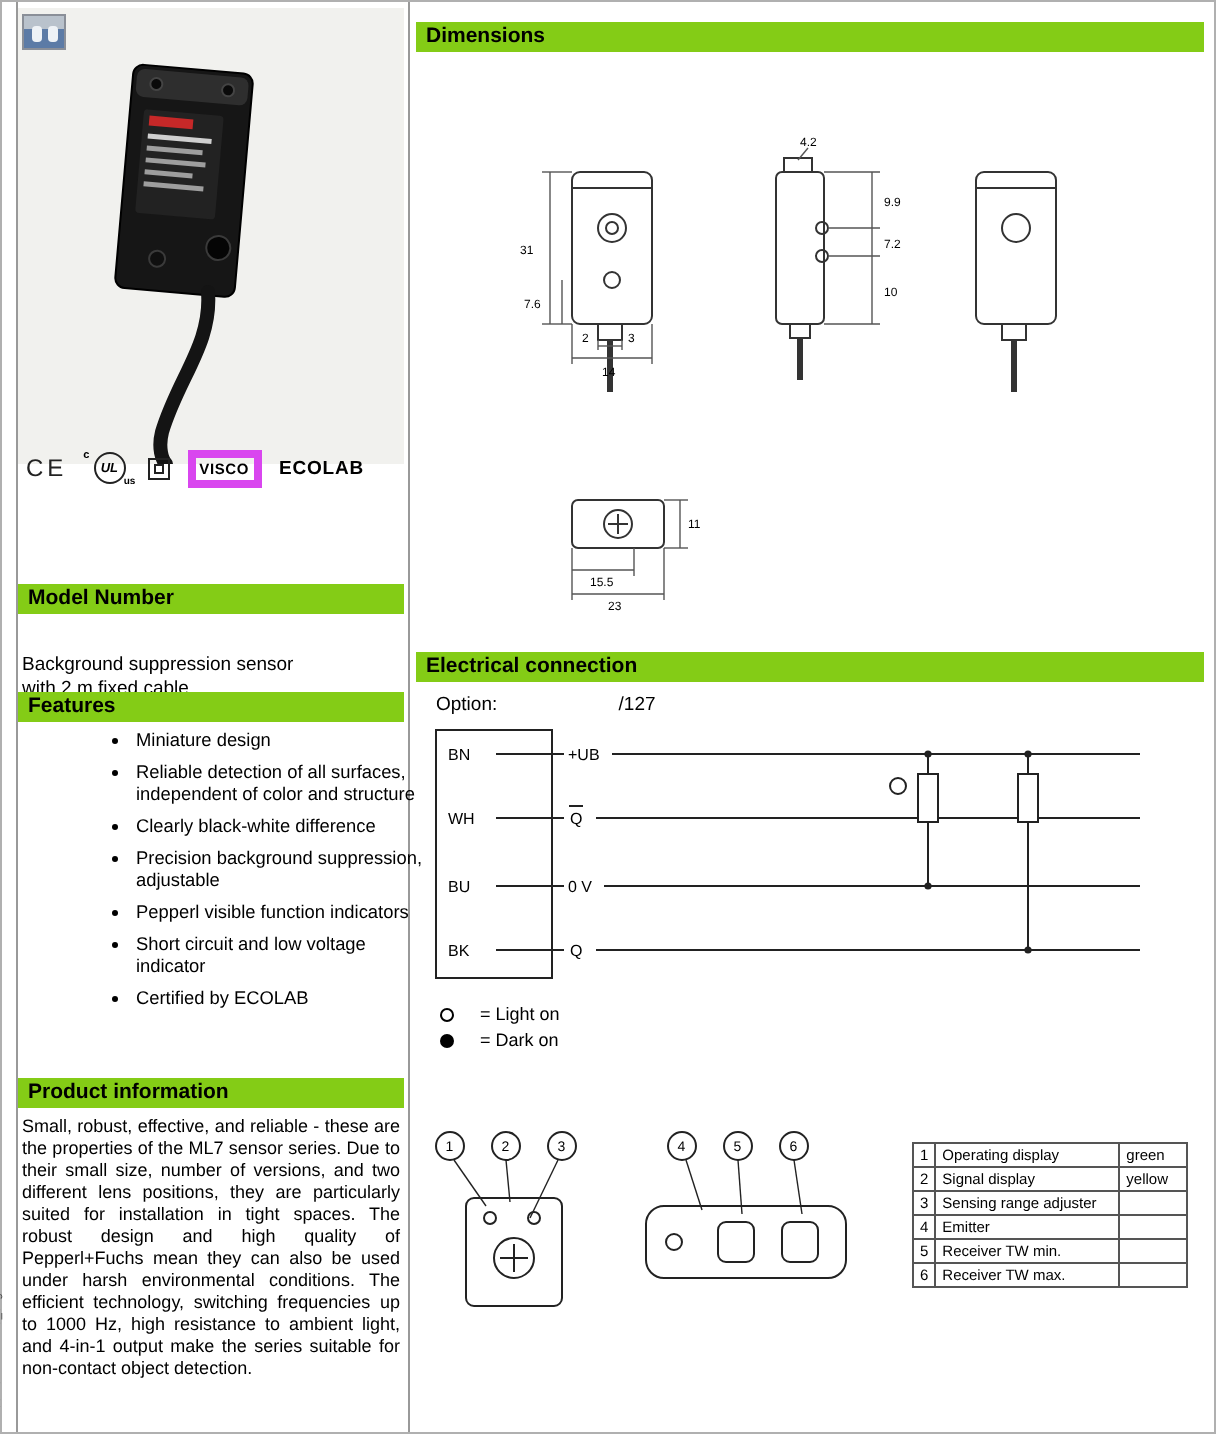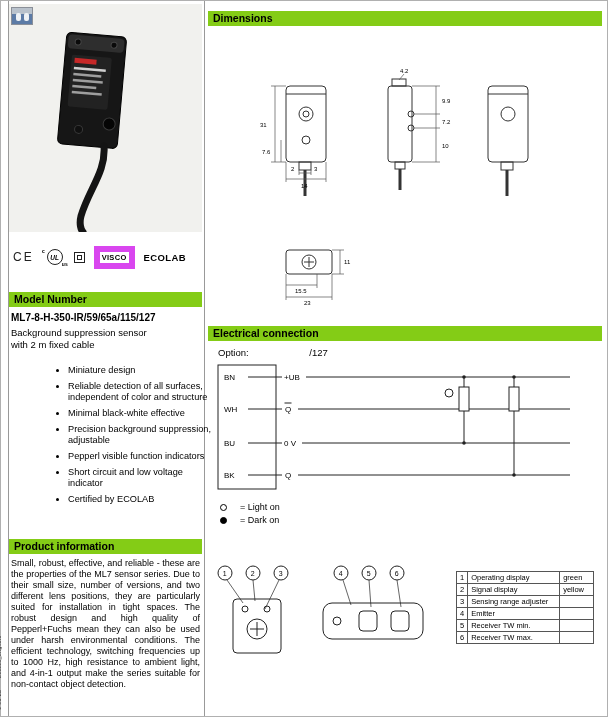--- a/index.html
+++ b/index.html
@@ -24,30 +24,30 @@
 
   
   .photo{position:absolute;left:8px;top:3px;width:193px;height:228px;background:#f1f1ee;}
   .corner-icon{
     position:absolute;left:10px;top:6px;width:22px;height:18px;border:1px solid #8a8f98;
     background:linear-gradient(180deg,#b9c2cc 0 40%,#5c7ba6 40% 100%);box-sizing:border-box;
   }
   .corner-icon:before{content:"";position:absolute;left:4px;top:5px;width:5px;height:8px;background:#eef2f6;border-radius:2px;}
   .corner-icon:after{content:"";position:absolute;left:12px;top:5px;width:5px;height:8px;background:#eef2f6;border-radius:2px;}
 
-  .certs{position:absolute;left:12px;top:246px;width:186px;height:20px;display:flex;align-items:center;gap:9px;}
+  .certs{position:absolute;left:12px;top:223px;width:186px;height:20px;display:flex;align-items:center;gap:9px;}
   .ce{font-size:12px;letter-spacing:2px;color:#222;}
   .ul-wrap{position:relative;width:22px;height:18px;font-weight:700;}
   .ul-circle{position:absolute;left:4px;top:1px;width:14px;height:14px;border:1.4px solid #222;border-radius:50%;
     font-style:italic;font-size:6.5px;display:flex;align-items:center;justify-content:center;}
   .ul-c{position:absolute;left:-1px;top:0;font-size:5.5px;}
   .ul-us{position:absolute;right:-3px;bottom:-1px;font-size:5px;}
   .sq-icon{width:11px;height:11px;border:1.3px solid #222;display:flex;align-items:center;justify-content:center;box-sizing:border-box;}
   .sq-icon span{display:block;width:5px;height:5px;border:1px solid #222;box-sizing:border-box;}
-  .visco{border:6px solid #d946ef;font-weight:700;font-size:7.5px;padding:1px 2px;letter-spacing:.3px;}
+  .visco{border:4px solid #d946ef;font-weight:700;font-size:7.5px;padding:1px 2px;letter-spacing:.3px;}
   .ecolab{font-weight:700;font-size:9.5px;letter-spacing:.4px;}
 
   .model-number{position:absolute;left:10px;top:311px;width:190px;font-weight:700;font-size:10px;}
   .model-desc1{position:absolute;left:10px;top:326px;width:190px;font-size:9.5px;}
   .model-desc2{position:absolute;left:10px;top:338px;width:190px;font-size:9.5px;}
 
   .features-list{position:absolute;left:10px;top:364px;width:190px;margin:0;padding:0 0 0 13px;font-size:9.2px;line-height:11px;}
   .features-list li{margin-bottom:5px;margin-left:44px;}
 
   .product-info-text{position:absolute;left:10px;top:557px;width:189px;font-size:9px;line-height:11px;text-align:justify;}
@@ -116,28 +116,28 @@
       <span class="ul-us">us</span>
     </span>
     <span class="sq-icon">
         <span></span>
       </span>
     <span class="visco">VISCO</span>
     <span class="ecolab">ECOLAB</span>
   </div>
 
   <div class="bar left" style="top:291px;">Model Number</div>
-  <div class="model-number">ML7-8-H-350-IR/59/65a/115/127</div>
   <div class="model-desc1">Background suppression sensor</div>
   <div class="model-desc2">with 2 m fixed cable</div>
 
+  <div class="bar left" style="top:345px;">Features</div>
   <ul class="features-list">
     <li>Miniature design</li>
     <li>Reliable detection of all surfaces, independent of color and structure</li>
-    <li>Minimal black-white effective</li>
+    <li>Clearly black-white difference</li>
     <li>Precision background suppression, adjustable</li>
     <li>Pepperl visible function indicators</li>
     <li>Short circuit and low voltage indicator</li>
     <li>Certified by ECOLAB</li>
   </ul>
 
   <div class="bar left" style="top:538px;">Product information</div>
   <div class="product-info-text">Small, robust, effective, and reliable - these are the properties of the ML7 sensor series. Due to their small size, number of versions, and two different lens positions, they are particularly suited for installation in tight spaces. The robust design and high quality of Pepperl+Fuchs mean they can also be used under harsh environmental conditions. The efficient technology, switching frequencies up to 1000 Hz, high resistance to ambient light, and 4-in-1 output make the series suitable for non-contact object detection.</div>
 
   <div class="bar right" style="top:10px;">Dimensions</div>

